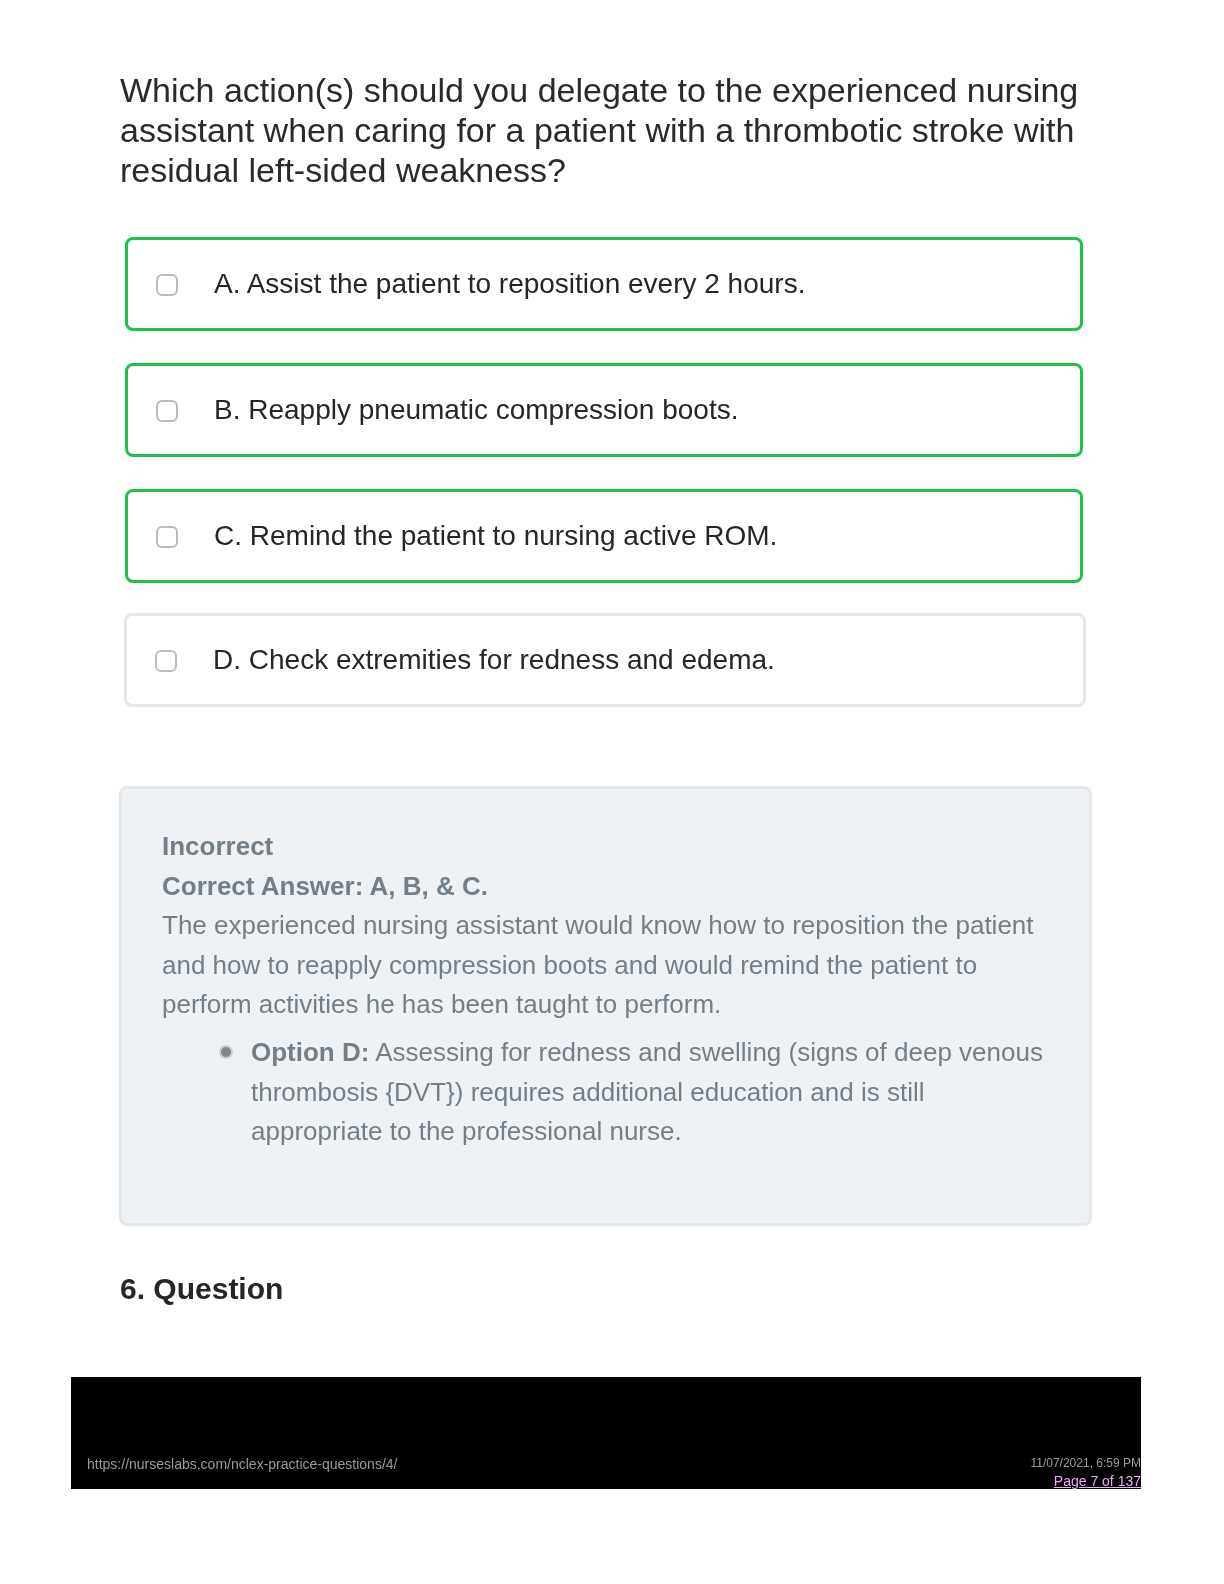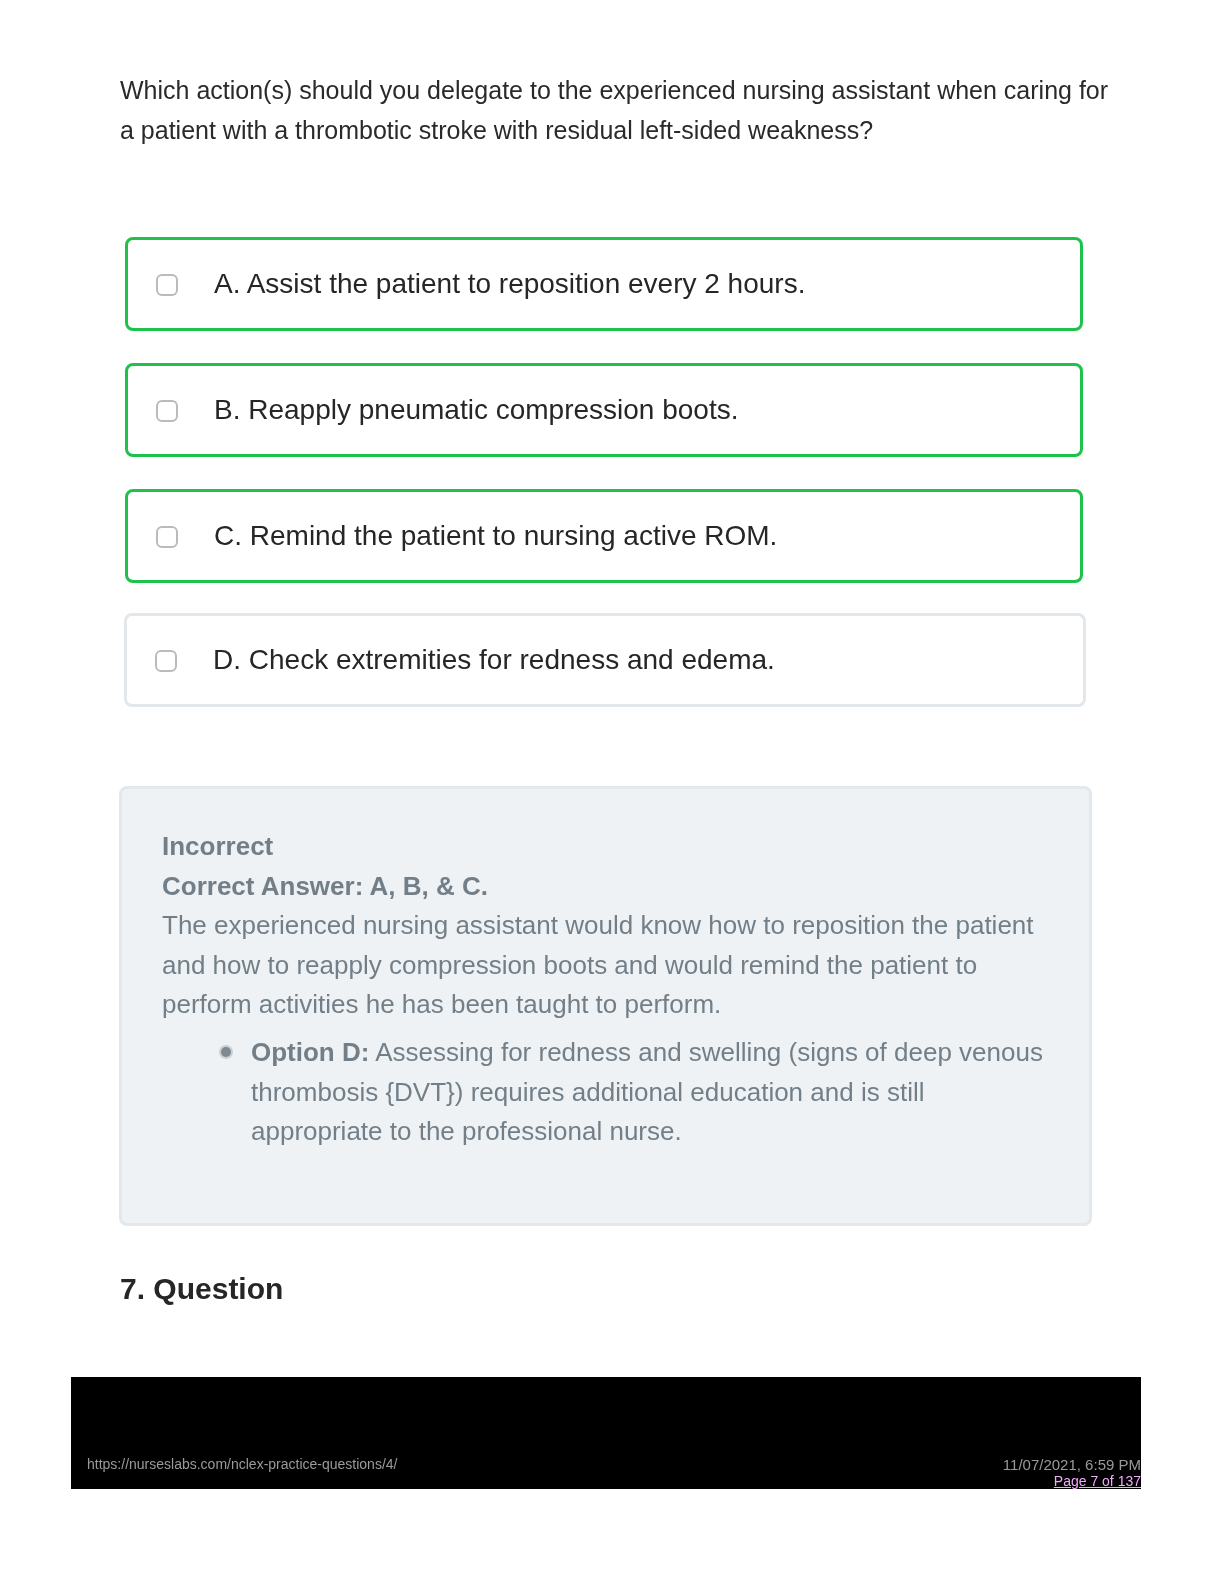--- a/index.html
+++ b/index.html
@@ -1,33 +1,33 @@
 <!DOCTYPE html>
 <html><head>
 <meta charset="utf-8">
 <style>
   html, body { margin:0; padding:0; }
   body { width:1224px; height:1584px; background:#ffffff; position:relative; overflow:hidden;
          font-family:"Liberation Sans", "DejaVu Sans", sans-serif; color:#2b2b2b; }
-  .question { position:absolute; left:120px; top:70px; width:990px; font-size:25px; line-height:40px; color:#2a2a2a; }
+  .question { position:absolute; left:120px; top:70px; width:990px; font-size:34px; line-height:40px; color:#2a2a2a; }
   .question .strong { font-weight:bold; display:block; }
   .option { position:absolute; left:125px; width:958px; height:94px; border:3px solid #1ec24a; border-radius:8px; box-sizing:border-box; background:#fff; }
   .option.neutral { border:3px solid #e2e7ec; left:124px; width:962px; }
   .option .cb { position:absolute; left:28px; top:34px; width:22px; height:22px; border:2px solid #b8bcc0; border-radius:6px; box-sizing:border-box; background:#fff; }
   .option .label { position:absolute; left:86px; top:0; height:88px; line-height:88px; font-size:28px; color:#262626; white-space:nowrap; }
   .feedback { position:absolute; left:119px; top:786px; width:973px; height:440px; background:#eef2f5; border:3px solid #e3e8ed; border-radius:8px; box-sizing:border-box;padding-left:22px; }
   .fb-inner { position:absolute; left:40px; top:38px; width:900px; font-size:26px; line-height:39.6px; color:#737f88; }
   .fb-inner .bold { font-weight:bold; display:block; }
   .fb-inner ul { margin:8px; padding:0 0 0 81px; list-style:none; }
   .fb-inner li { position:relative; }
   .fb-inner .bullet { position:absolute; left:-30px; top:14px; width:10px; height:10px; border-radius:50%; background:#80898f; box-shadow:0 0 0 2px #c9d0d5; }
   .section-title { position:absolute; left:120px; top:1272px; font-size:30px; font-weight:bold; color:#262626; }
   .footer { position:absolute; left:71px; top:1377px; width:1070px; height:112px; background:#000; }
   .footer .url { position:absolute; left:16px; top:79px; font-size:14px; color:#9a9a9a; }
-  .footer .date { position:absolute; right:0; top:79px; font-size:15px; color:#9a9a9a; text-align:right; }
+  .footer .date { position:absolute; right:0; top:79px; font-size:12px; color:#9a9a9a; text-align:right; }
   .footer .page { position:absolute; right:0; top:96px; font-size:14px; color:#f0abfc; text-align:center;text-decoration:underline; }
 </style>
 </head>
 <body>
 
 <div class="question">
   <span>Which action(s) should you delegate to the experienced nursing assistant when caring for a patient with a thrombotic stroke with residual left-sided weakness?</span>
 </div>
 
 <div class="option" style="top:237px;">
@@ -54,19 +54,19 @@
     <span>The experienced nursing assistant would know how to reposition the patient and how to reapply compression boots and would remind the patient to perform activities he has been taught to perform.</span>
     <ul>
       <li>
         <span class="bullet"></span>
         <b>Option D:</b><span> Assessing for redness and swelling (signs of deep venous thrombosis {DVT}) requires additional education and is still appropriate to the professional nurse.</span>
       </li>
     </ul>
   </div>
 </div>
 
-<div class="section-title">7. Question</div>
+<div class="section-title">6. Question</div>
 
 <div class="footer">
   <span class="url">https://nurseslabs.com/nclex-practice-questions/4/</span>
   <span class="date">11/07/2021, 6:59 PM</span>
   <span class="page">Page 7 of 137</span>
 </div>
 
 </body></html>

